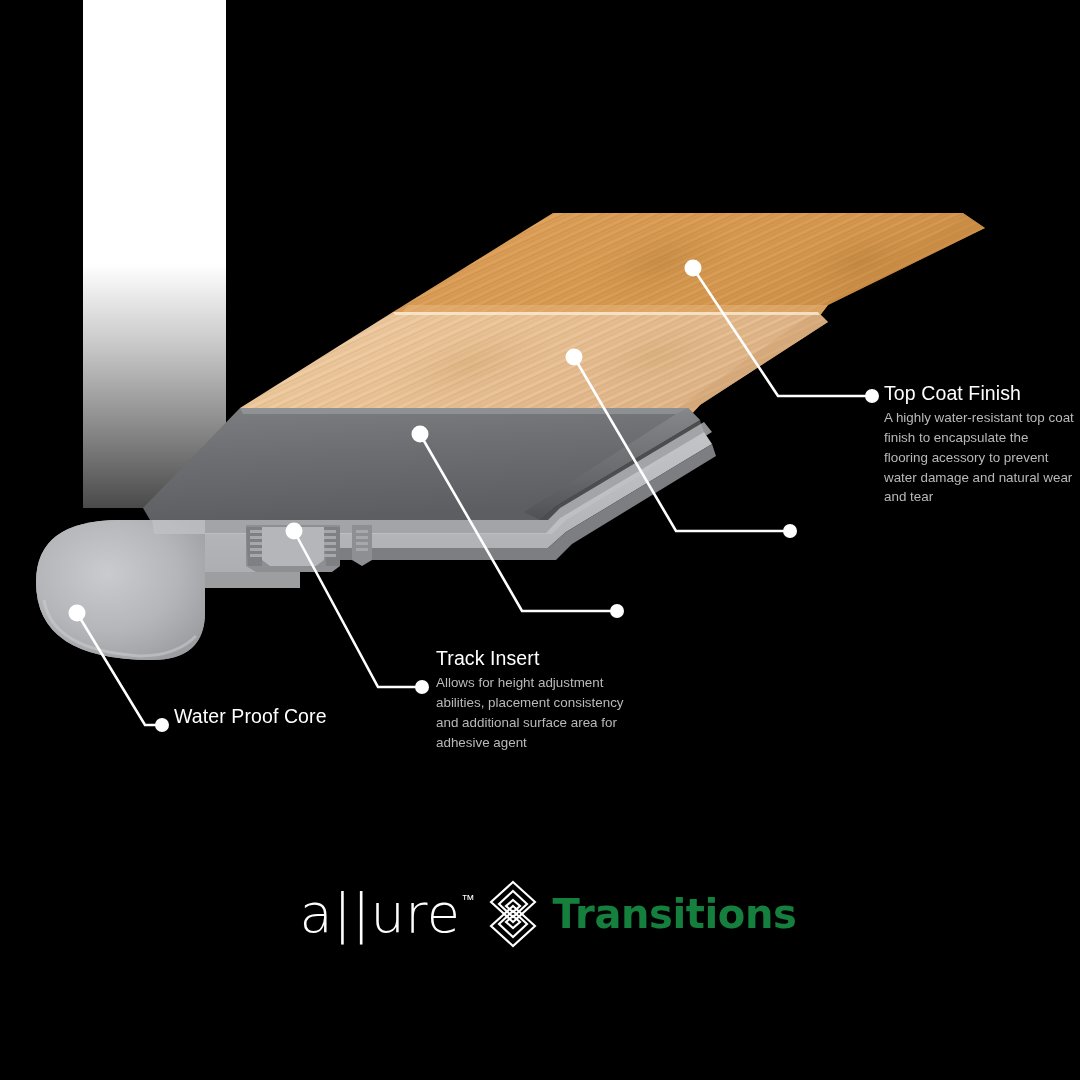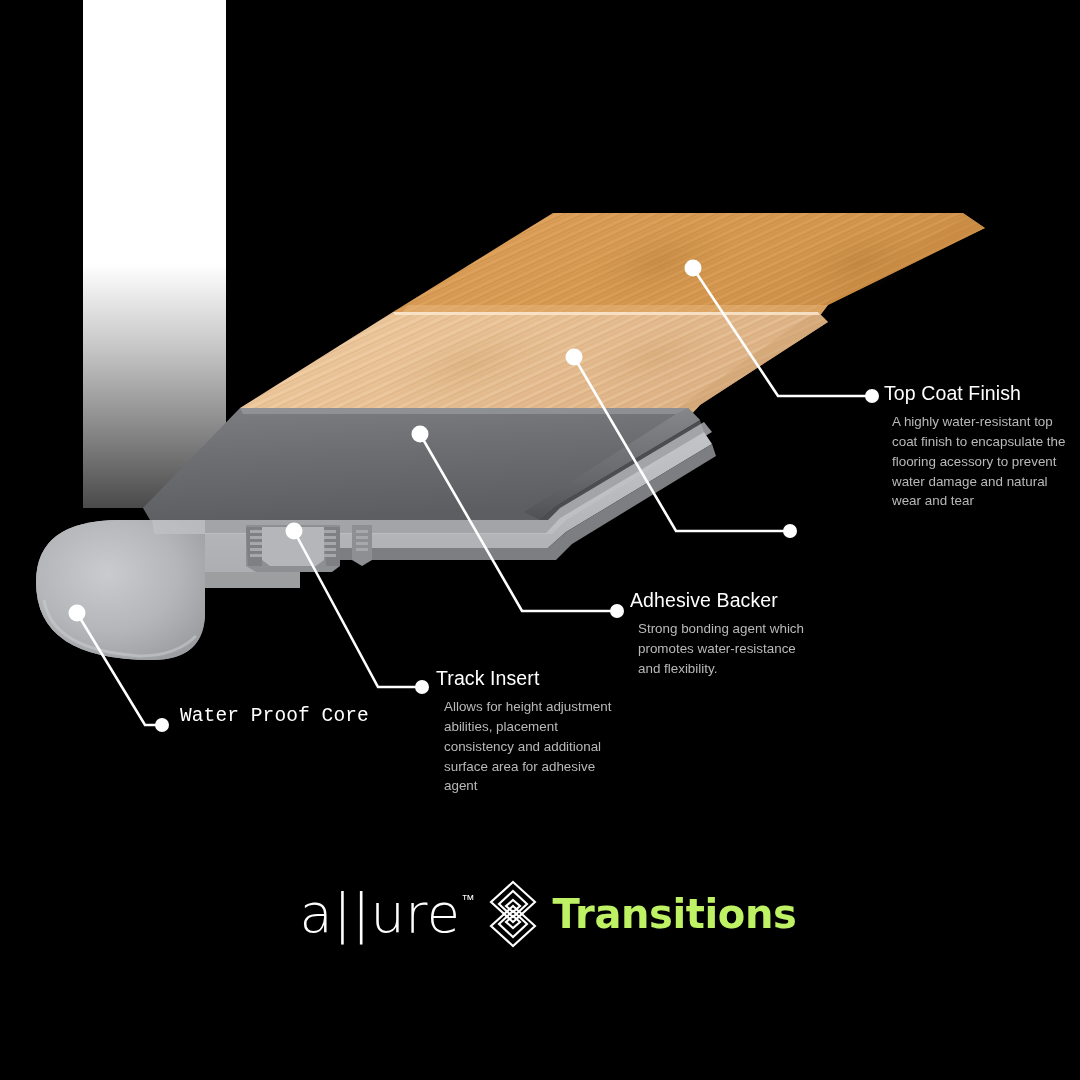--- a/index.html
+++ b/index.html
@@ -41,28 +41,28 @@
     letter-spacing: 0.1px;
     line-height: 1.1;
     margin: 0 0 4px 0;
     white-space: nowrap;
   }
   .callout-body {
     color: #b9b9b9;
     font-size: 13.4px;
     font-weight: 400;
     line-height: 1.47;
-    margin: 8px;
+    margin: 0;
   }
 
   #callout-top-coat      { left: 884px; top: 383px; width: 190px; }
   #callout-decorative    { left: 806px; top: 516px; width: 196px; }
   #callout-adhesive      { left: 630px; top: 590px; width: 196px; }
-  #callout-track         { left: 436px; top: 668px; width: 200px; }
-  #callout-core          { left: 180px; top: 706px; width: 200px; font-family: Liberation Mono, monospace; }
+  #callout-track         { left: 436px; top: 648px; width: 200px; }
+  #callout-core          { left: 174px; top: 706px; width: 200px; }
 
   
   #brand {
     position: absolute;
     left: 0;
     top: 876px;
     width: 1080px;
     height: 76px;
     display: flex;
     align-items: center;
@@ -82,21 +82,21 @@
   }
   #brand-tm {
     position: absolute;
     right: -2px;
     top: 6px;
     font-size: 13px;
     letter-spacing: 0;
   }
   #brand-emblem { display: block; }
   #brand-transitions {
-    color: #bef264;
+    color: #15803d;
     font-family: "DejaVu Sans", sans-serif;
     font-size: 40px;
     font-weight: 700;
     letter-spacing: -0.4px;
     line-height: 1;
   }
 </style>
 </head>
 <body>
 
@@ -311,24 +311,20 @@
       <circle cx="162" cy="725" r="7"></circle>
     </g>
   </svg>
 
   <div class="callout" id="callout-top-coat">
     <p class="callout-title">Top Coat Finish</p>
     <p class="callout-body">A highly water-resistant top coat finish to encapsulate the flooring acessory to prevent water damage and natural wear and tear</p>
   </div>
 
 
-  <div class="callout" id="callout-adhesive">
-    <p class="callout-title">Adhesive Backer</p>
-    <p class="callout-body">Strong bonding agent which promotes water-resistance and flexibility.</p>
-  </div>
 
   <div class="callout" id="callout-track">
     <p class="callout-title">Track Insert</p>
     <p class="callout-body">Allows for height adjustment abilities, placement consistency and additional surface area for adhesive agent</p>
   </div>
 
   <div class="callout" id="callout-core">
     <p class="callout-title">Water Proof Core</p>
   </div>
 

